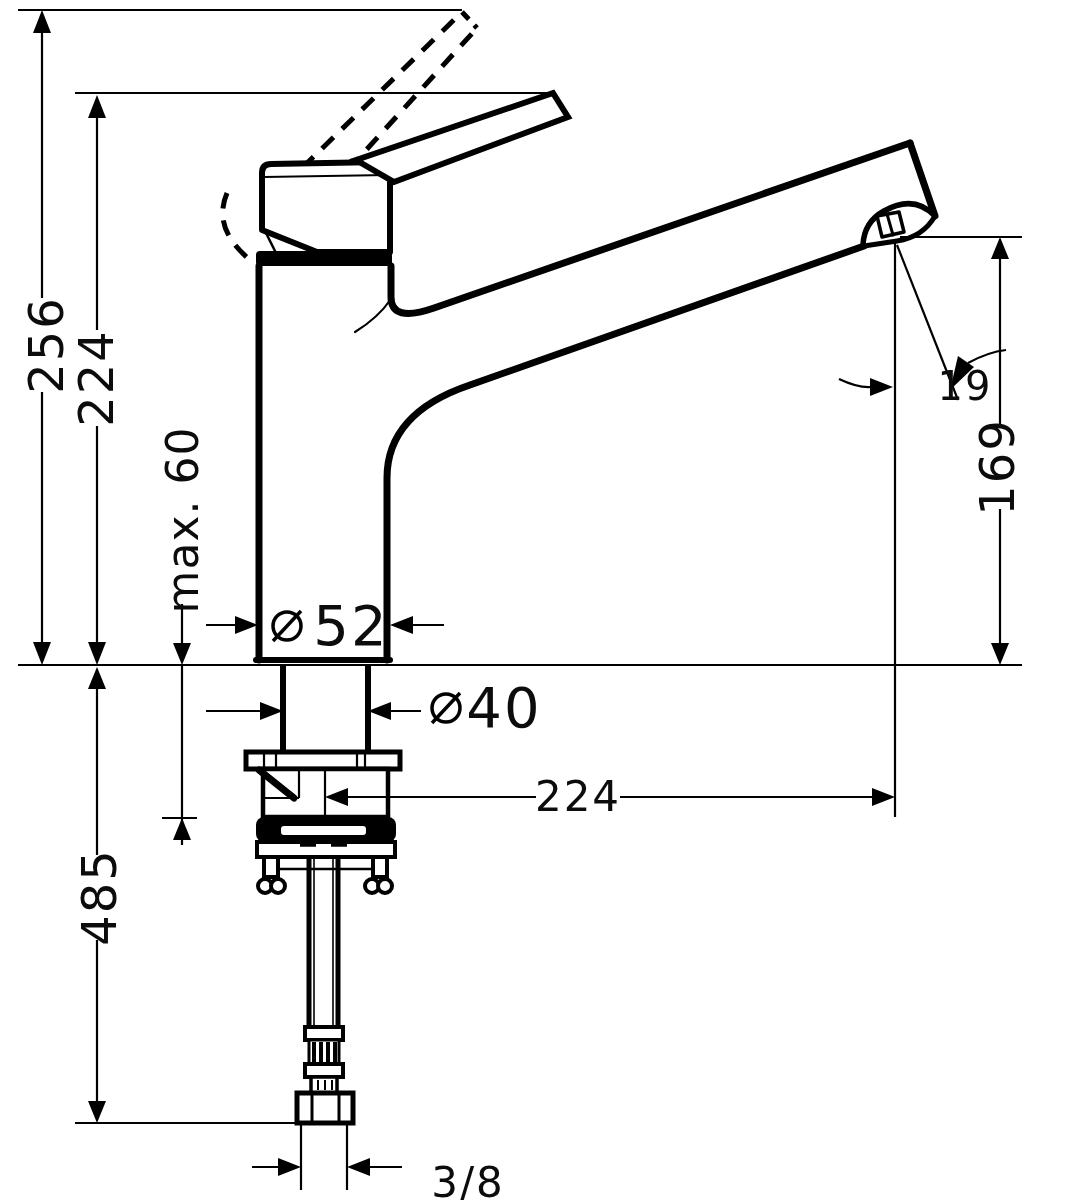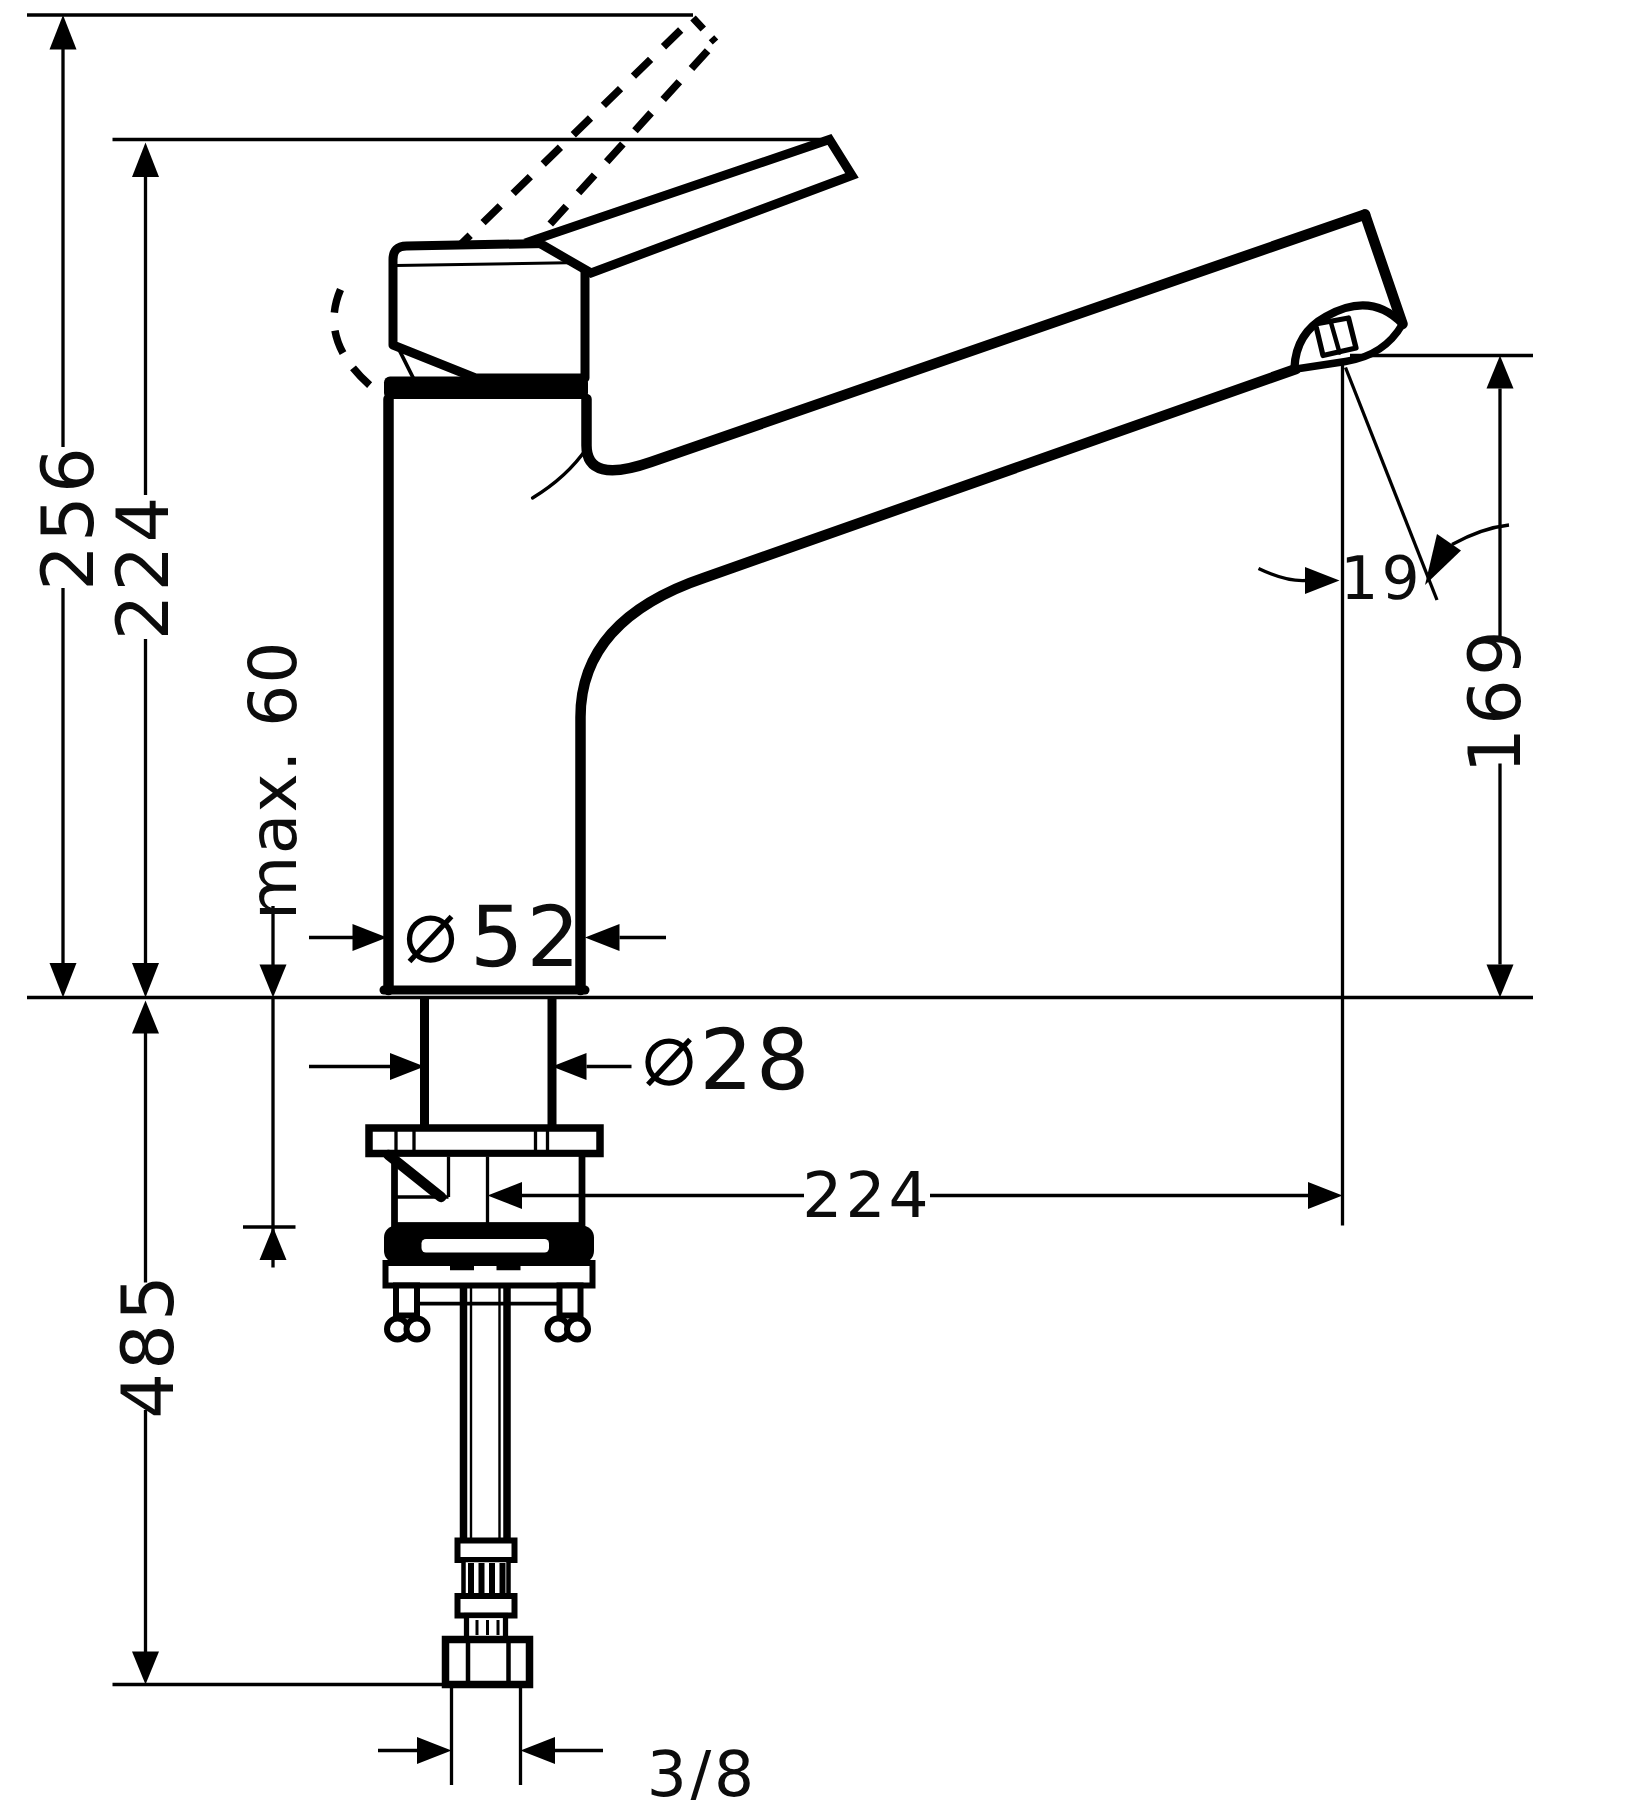--- a/index.html
+++ b/index.html
@@ -18,21 +18,21 @@
     font-weight:400;
     letter-spacing:2px;
     white-space:nowrap;
     transform:translate(-50%,-50%);
     line-height:1;
     user-select:none;
   }
   .dim-label.rot{transform:translate(-50%,-50%) rotate(-90deg);font-size:48px;}
   .dim-label.rot.small{font-size:44px;letter-spacing:1px;}
   .dim-label.big{font-size:56px;}
-  .dim-label.mid{font-size:40px;}
+  .dim-label.mid{font-size:40px;margin-left:44px;}
 </style>
 </head>
 <body>
 
 <div class="stage">
 
 <svg width="1092" height="1200" viewBox="0 0 1092 1200">
 
   <g stroke="#000" stroke-width="5" fill="none" stroke-dasharray="16 12" stroke-linecap="butt">
     <path d="M 302 168 L 462 12"></path>
@@ -206,18 +206,18 @@
   </g>
 
 </svg>
 
   <div class="dim-label rot" style="left:46px;top:345px;">256</div>
   <div class="dim-label rot" style="left:96px;top:378px;">224</div>
   <div class="dim-label rot small" style="left:183px;top:520px;">max. 60</div>
   <div class="dim-label rot" style="left:99px;top:897px;">485</div>
   <div class="dim-label rot" style="left:997px;top:467px;">169</div>
   <div class="dim-label big" style="left:351px;top:626px;">52</div>
-  <div class="dim-label big" style="left:504px;top:708px;">28</div>
+  <div class="dim-label big" style="left:504px;top:708px;">40</div>
   <div class="dim-label" style="left:578px;top:797px;">224</div>
   <div class="dim-label mid" style="left:921px;top:386px;">19</div>
   <div class="dim-label" style="left:468px;top:1168px;margin-top:15px;">3/8</div>
 
 </div>
 
 </body></html>

